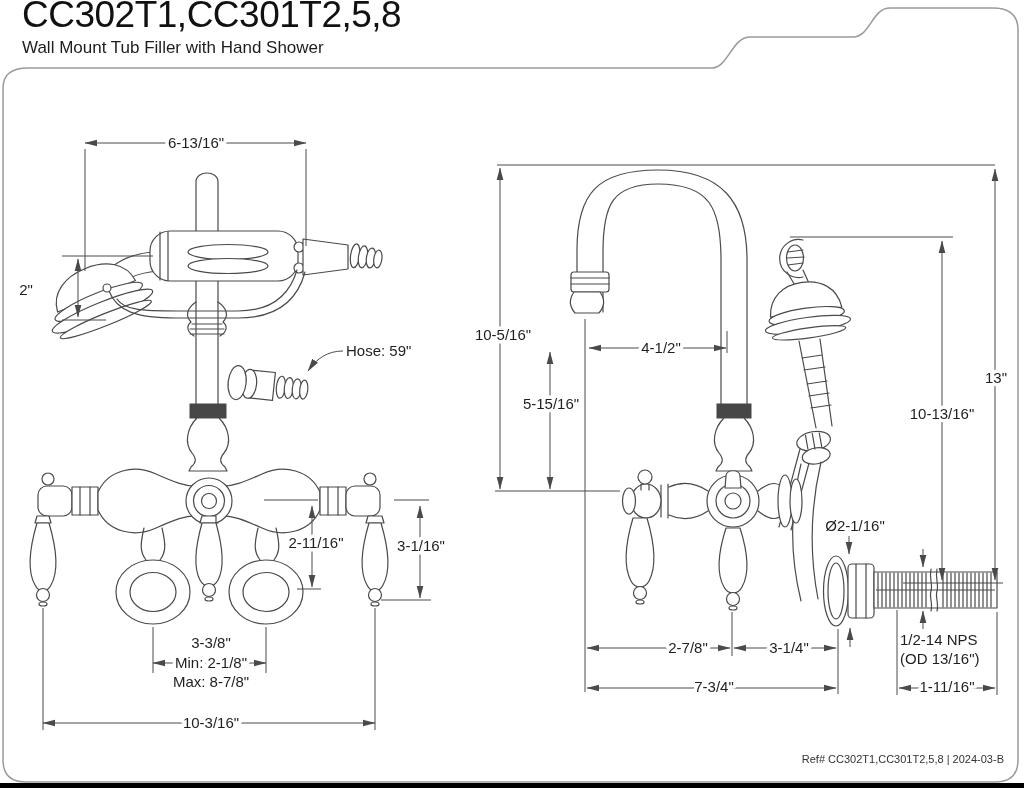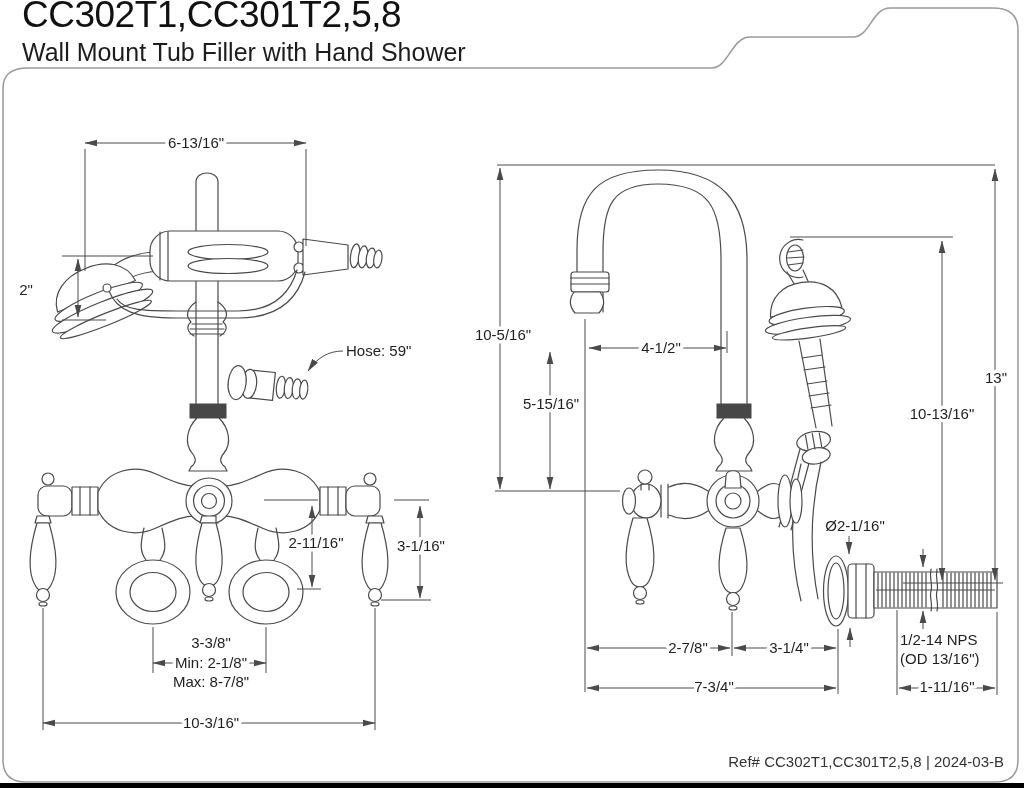--- a/index.html
+++ b/index.html
@@ -1,21 +1,21 @@
 <!DOCTYPE html>
 <html><head>
 <meta charset="utf-8">
 <style>
   html,body{margin:0;padding:0;background:#fff;}
   body{width:1024px;height:788px;position:relative;overflow:hidden;
        font-family:"Liberation Sans",sans-serif;}
   .model-title{position:absolute;left:22px;top:-6px;font-size:37px;font-weight:400;
        letter-spacing:-0.5px;color:#111;white-space:nowrap;}
-  .subtitle{position:absolute;left:22px;top:38px;font-size:25px;color:#1d1d1d;white-space:nowrap;}
-  .ref-text{position:absolute;right:20px;top:753px;font-size:15px;color:#333;white-space:nowrap;}
+  .subtitle{position:absolute;left:22px;top:38px;font-size:17px;color:#1d1d1d;white-space:nowrap;}
+  .ref-text{position:absolute;right:20px;top:753px;font-size:11px;color:#333;white-space:nowrap;}
   .bottom-bar{position:absolute;left:0;top:783px;width:1024px;height:5px;background:#000;}
   svg{position:absolute;left:0;top:0;}
   .lw{stroke:#4a4a4a;stroke-width:1.2;fill:none;stroke-linecap:round;stroke-linejoin:round;}
   .lwf{stroke:#4a4a4a;stroke-width:1.2;fill:#fff;stroke-linejoin:round;}
   .dk{fill:#474747;stroke:#474747;stroke-width:1;}
   .dim-line{stroke:#4a4a4a;stroke-width:1;fill:none;}
   text.dim{font-family:"Liberation Sans",sans-serif;font-size:15px;fill:#1f1f1f;
        stroke:#fff;stroke-width:7px;paint-order:stroke;stroke-linejoin:round;}
   .frame{stroke:#9a9a9a;stroke-width:1.5;fill:none;}
 </style>

